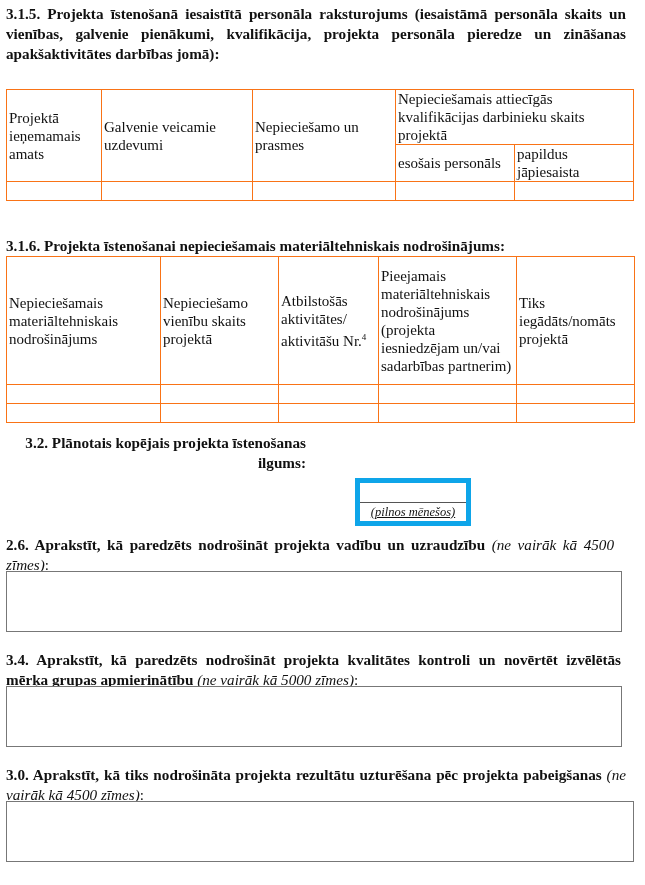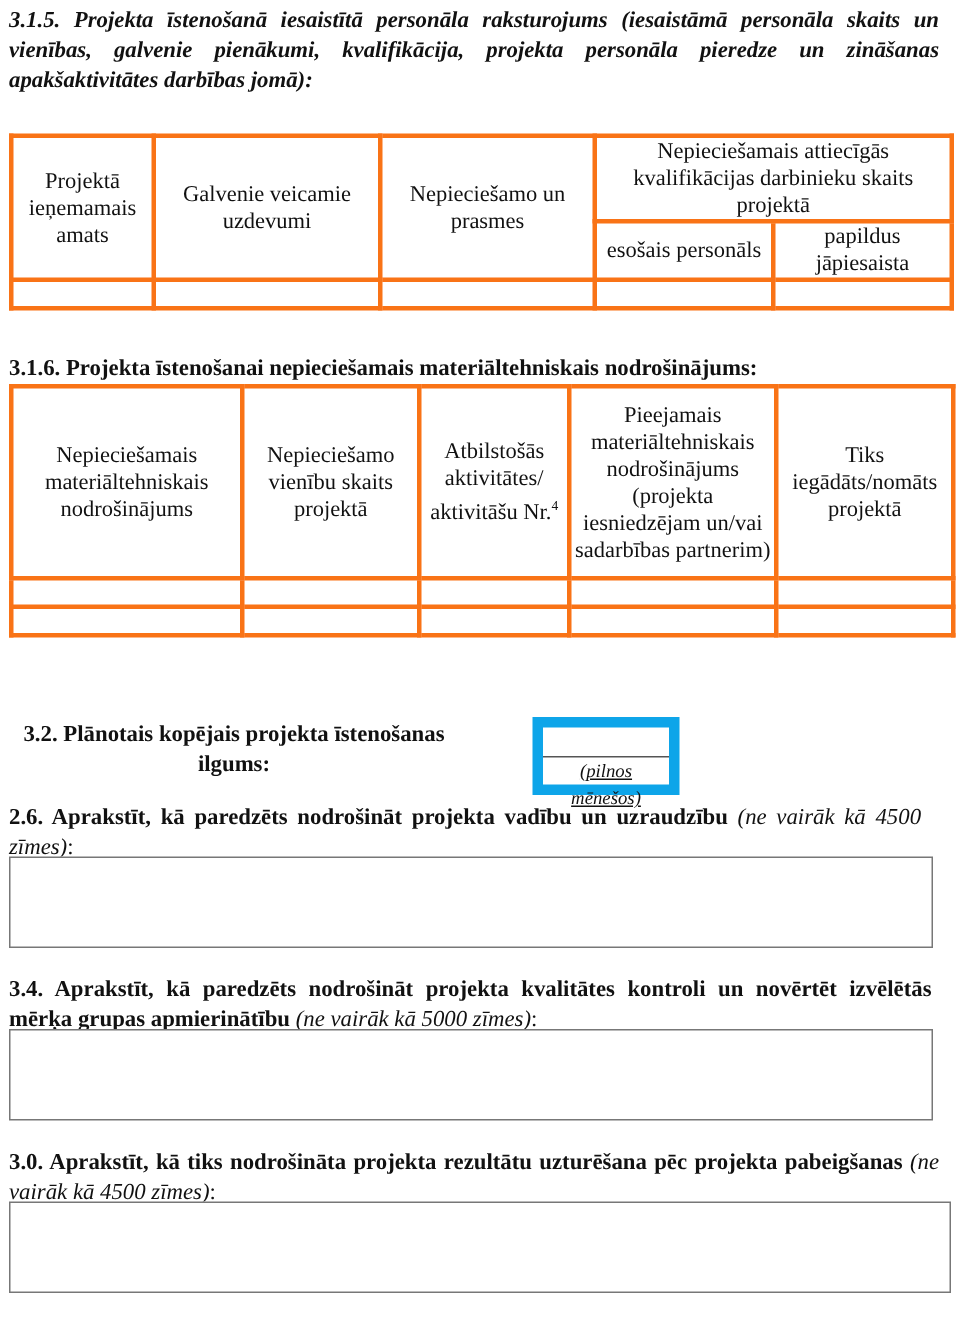--- a/index.html
+++ b/index.html
@@ -1,31 +1,31 @@
 <!DOCTYPE html>
 <html><head>
 <meta charset="utf-8">
 <style>
   html, body { margin: 0; padding: 0; background: #ffffff; }
   body { width: 645px; height: 885px; position: relative; overflow: hidden;
          font-family: "Liberation Serif", serif; color: #111; }
   .heading { position: absolute; left: 6px; font-weight: bold; font-size: 15.2px; line-height: 20px; text-align: justify; }
   .heading .note { font-weight: normal; font-style: italic; }
   table { position: absolute; border-collapse: collapse; table-layout: fixed; }
-  td { border: 3px solid #f97316; text-align: center; vertical-align: middle; font-size: 15px; line-height: 18px; padding: 0 2px; }
+  td { border: 1px solid #f97316; vertical-align: middle; font-size: 15px; line-height: 18px; padding: 0 2px; }
   sup { font-size: 9px; }
   .box { position: absolute; border: 1.5px solid #777; background: #fff; box-sizing: border-box; }
-  .dur { position: absolute; left: 355px; top: 478px; width: 98px; border: 7px solid #0ea5e9; box-sizing: border-box; text-decoration: underline; }
+  .dur { position: absolute; left: 355px; top: 478px; width: 116px; border: 5px solid #0ea5e9; box-sizing: border-box; text-decoration: underline; }
   .dur .val { height: 19px; border-bottom: 1px solid #555; }
   .dur .lbl { height: 18px; font-style: italic; font-size: 12.5px; text-align: center; line-height: 18px; }
 </style>
 </head>
 <body>
 
-<div class="heading" style="top:4px; width:620px;font-style:italic;">
+<div class="heading" style="top:4px; width:620px;">
   <span>3.1.5. Projekta īstenošanā iesaistītā personāla raksturojums (iesaistāmā personāla skaits un vienības, galvenie pienākumi, kvalifikācija, projekta personāla pieredze un zināšanas apakšaktivitātes darbības jomā):</span>
 </div>
 
 <table style="left:6px; top:89px; width:627px;">
   <colgroup>
       <col style="width:95px">
       <col style="width:151px">
       <col style="width:143px">
       <col style="width:119px">
       <col style="width:119px">
@@ -81,21 +81,21 @@
   <tr style="height:19px">
     <td></td>
     <td></td>
     <td></td>
     <td></td>
     <td></td>
   </tr>
 </tbody>
   </table>
 
-<div class="heading" style="top:480px; width:300px; text-align:center;">
+<div class="heading" style="top:433px; width:300px; text-align:right;">
   <span>3.2. Plānotais kopējais projekta īstenošanas ilgums:</span>
 </div>
 <div class="dur">
   <div class="val"></div>
   <div class="lbl">(pilnos mēnešos)</div>
 </div>
 
 <div class="heading" style="top:535px; width:608px;">
   <span>2.6. Aprakstīt, kā paredzēts nodrošināt projekta vadību un uzraudzību</span>
   <span class="note">(ne vairāk kā 4500 zīmes)</span><span style="font-weight:normal">:</span>

